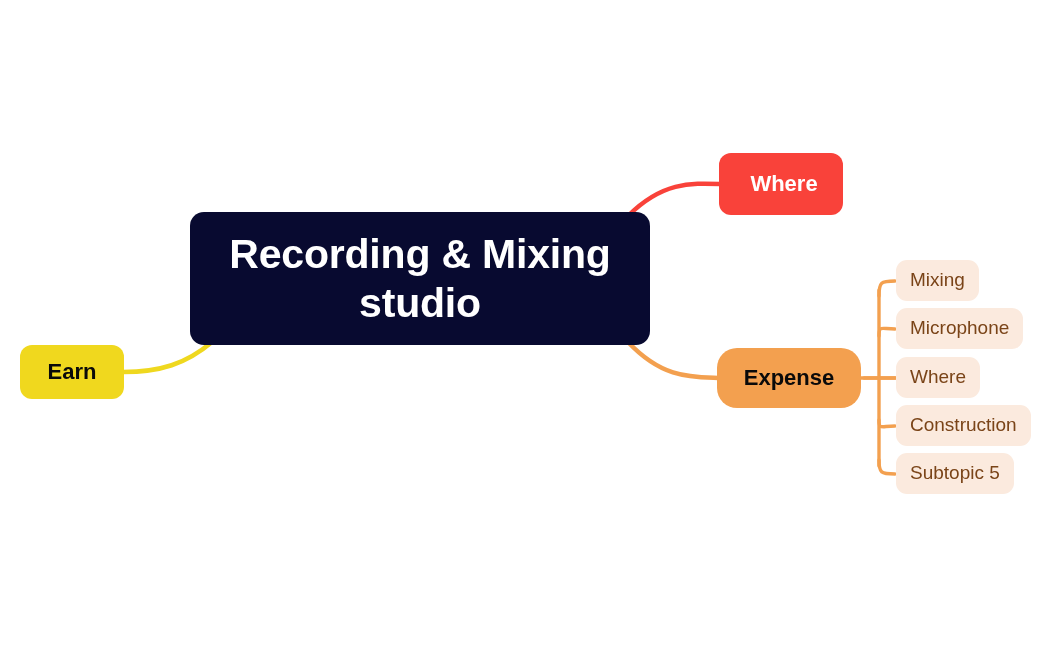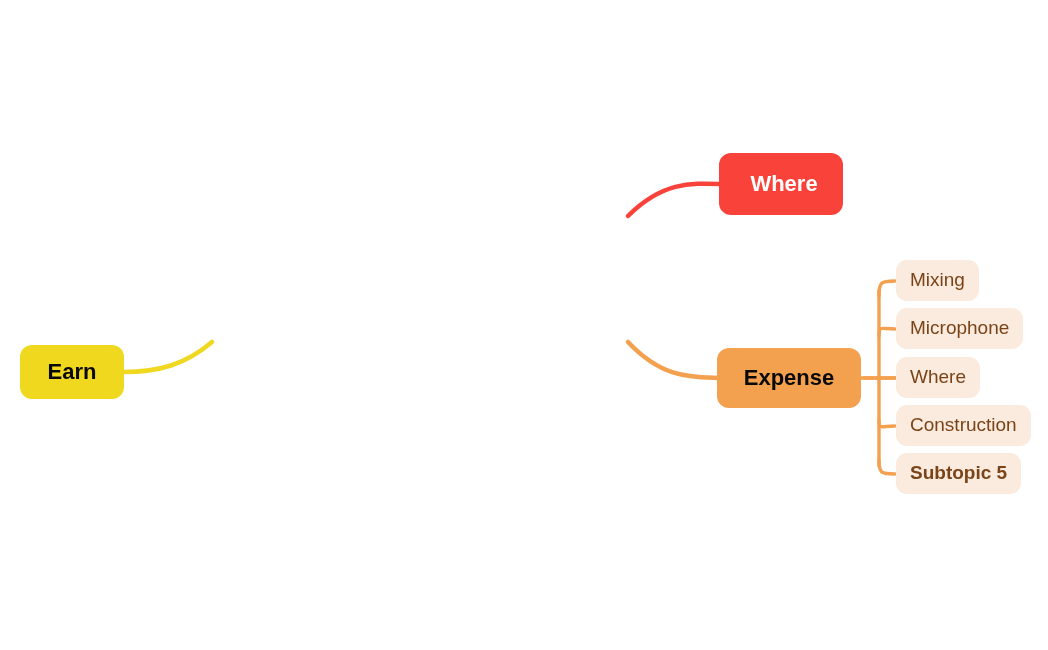--- a/index.html
+++ b/index.html
@@ -83,21 +83,21 @@
     font-weight: 700;
   }
 
   
   #node-expense {
     left: 717px;
     top: 348px;
     width: 144px;
     height: 60px;
     background: #f3a04f;
-    border-radius: 12px;
+    border-radius: 20px;
     color: #0a0a0a;
     font-size: 22px;
     font-weight: 700;
   }
 
   
   .node-leaf {
     background: #fbeade;
     border-radius: 11px;
     color: #7a4418;
@@ -132,20 +132,26 @@
       <path d="M 879 336 C 879 325 881 329 895 329"></path>
 
       <path d="M 864 378 L 895 378"></path>
 
       <path d="M 879 420 C 879 430 881 426 895 426"></path>
 
       <path d="M 879 460 C 879 473 881 474 895 474"></path>
     </g>
   </svg>
 
+  <div class="node" id="node-root">
+    <span>
+      <span class="node-label">Recording &amp; Mixing</span>
+      <span class="node-label">studio</span>
+    </span>
+  </div>
 
   <div class="node" id="node-where">
     <span class="node-label">Where</span>
   </div>
 
   <div class="node" id="node-earn">
     <span class="node-label">Earn</span>
   </div>
 
   <div class="node" id="node-expense">
@@ -161,17 +167,17 @@
   </div>
 
   <div class="node node-leaf" style="left:896px; top:357px;">
     <span class="node-label">Where</span>
   </div>
 
   <div class="node node-leaf" style="left:896px; top:405px;">
     <span class="node-label">Construction</span>
   </div>
 
-  <div class="node node-leaf" style="left:896px; top:453px;font-weight:bold;">
+  <div class="node node-leaf" style="left:896px; top:453px;">
     <span class="node-label">Subtopic 5</span>
   </div>
 
 </div>
 
 </body></html>

